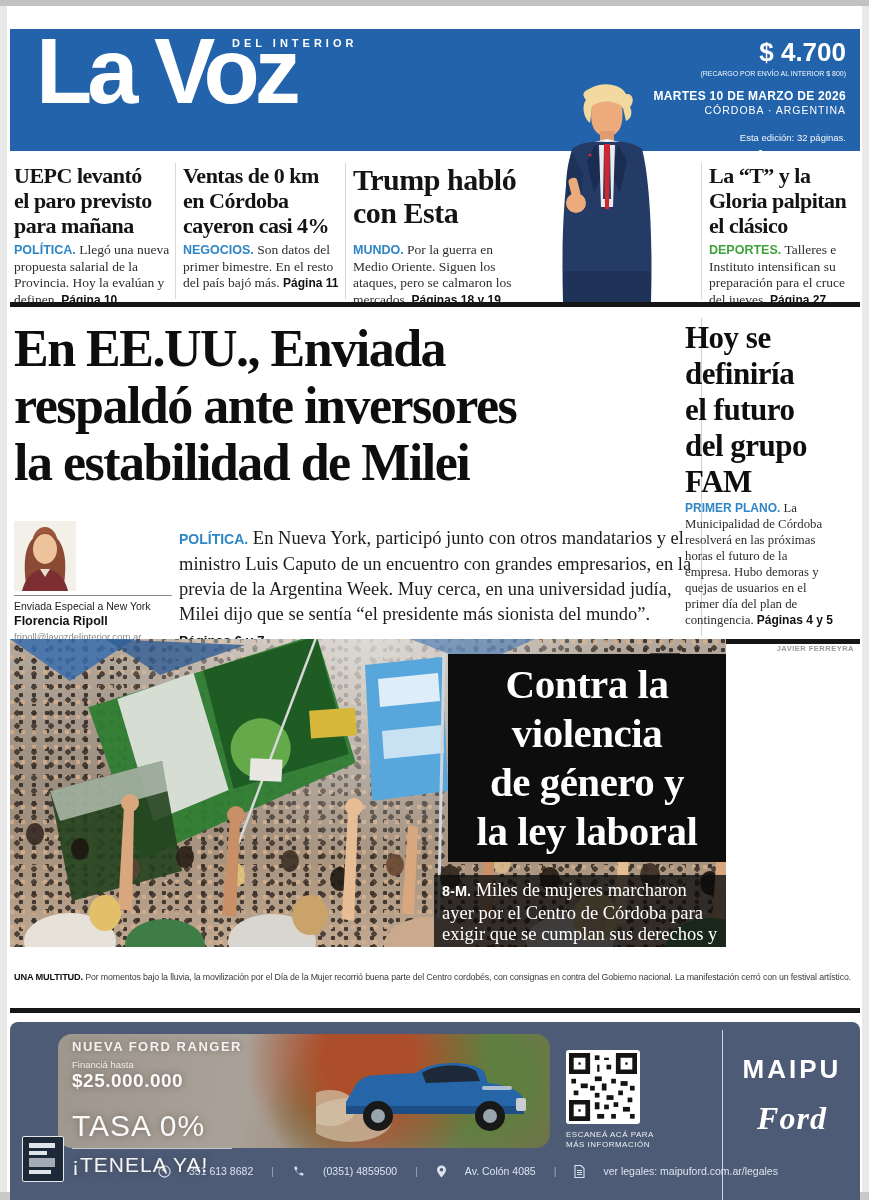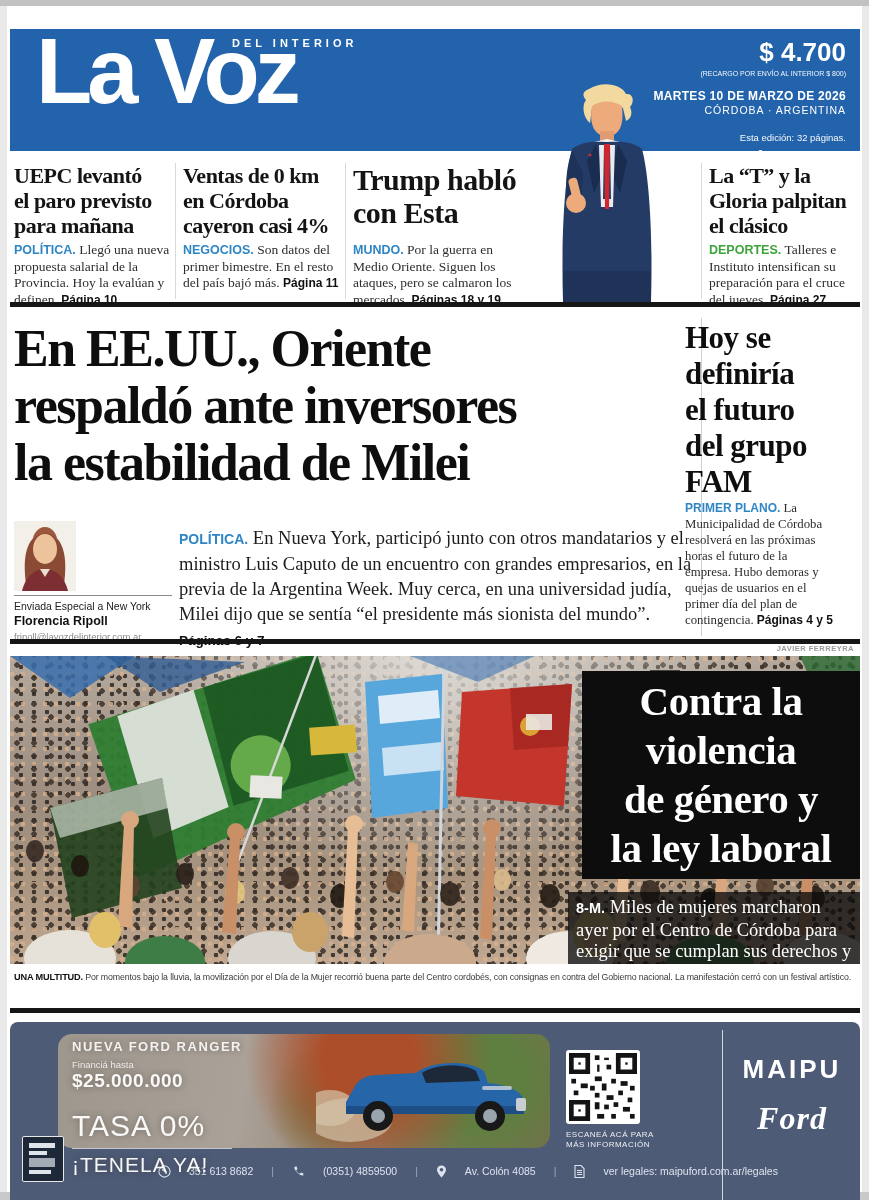--- a/index.html
+++ b/index.html
@@ -52,21 +52,21 @@
   .lead .pref{font-size:13.5px}
   .side-div{left:694px;top:312px;width:1px;height:318px;background:#cfcfcf}
   .side{left:678px;top:314px;width:150px}
   .side-h{font-family:"Liberation Serif","DejaVu Serif",serif;font-weight:800;font-size:31px;line-height:36px;
     letter-spacing:-.5px;color:#0e0e0e}
   .side-sum{margin-top:18px;font-family:"Liberation Serif","DejaVu Serif",serif;font-size:12.8px;line-height:16px;color:#2d2d2d}
 
   .credit{top:638px;right:8px;font-size:7.5px;color:#9a9a9a;letter-spacing:.5px;font-weight:700}
 
   
-  .photo{left:3px;top:650px;width:850px;height:308px;overflow:hidden;
+  .photo{left:3px;top:633px;width:716px;height:308px;overflow:hidden;
     background-color:#a79a8c;
     background-image:
       radial-gradient(ellipse at 50% -5%, rgba(226,224,220,.95), rgba(226,224,220,0) 52%),
       repeating-radial-gradient(circle at 7px 9px, rgba(58,48,40,.85) 0 2.5px, transparent 3px 100%),
       repeating-radial-gradient(circle at 2px 3px, rgba(216,176,140,.8) 0 2px, transparent 2.6px 100%),
       repeating-radial-gradient(circle at 11px 2px, rgba(36,30,26,.8) 0 2px, transparent 2.6px 100%),
       linear-gradient(180deg,#b5a99d 0%,#9c8d7f 45%,#a8947f 72%,#c0a892 100%);
     background-size:auto,17px 13px,11px 15px,13px 9px,auto;}
   .photo svg.scene{position:absolute;inset:0}
   .ov-head{position:absolute;right:0;top:15px;width:258px;background:#0d0d0d;color:#fff;text-align:center;
@@ -194,21 +194,21 @@
     <p class="abs tsum" style="left:702px;width:153px;margin:0">
       <span class="kick green">DEPORTES.</span>
       <span>Talleres e Instituto intensifican su preparación para el cruce del jueves.</span>
       <b class="pref">Página 27</b>
     </p>
   </section>
 
   <div class="abs rule" style="top:296px"></div>
 
   <h1 class="abs main-h" style="margin:0">
-      <div>En EE.UU., Oriente</div>
+      <div>En EE.UU., Enviada</div>
       <div>respaldó ante inversores</div>
       <div>la estabilidad de Milei</div>
     </h1>
 
   <div class="abs byline">
     <svg class="portrait" viewBox="0 0 62 70">
       <rect width="62" height="70" fill="#f3efe9"></rect>
       <path d="M13,70 C8,40 10,16 31,10 C52,16 54,40 49,70 Z" fill="#8a4a33"></path>
       <ellipse cx="31" cy="28" rx="12" ry="15" fill="#ecc39b"></ellipse>
       <path d="M19,20 C22,10 40,10 43,20 C44,14 38,6 31,6 C24,6 18,14 19,20 Z" fill="#9c573c"></path>

